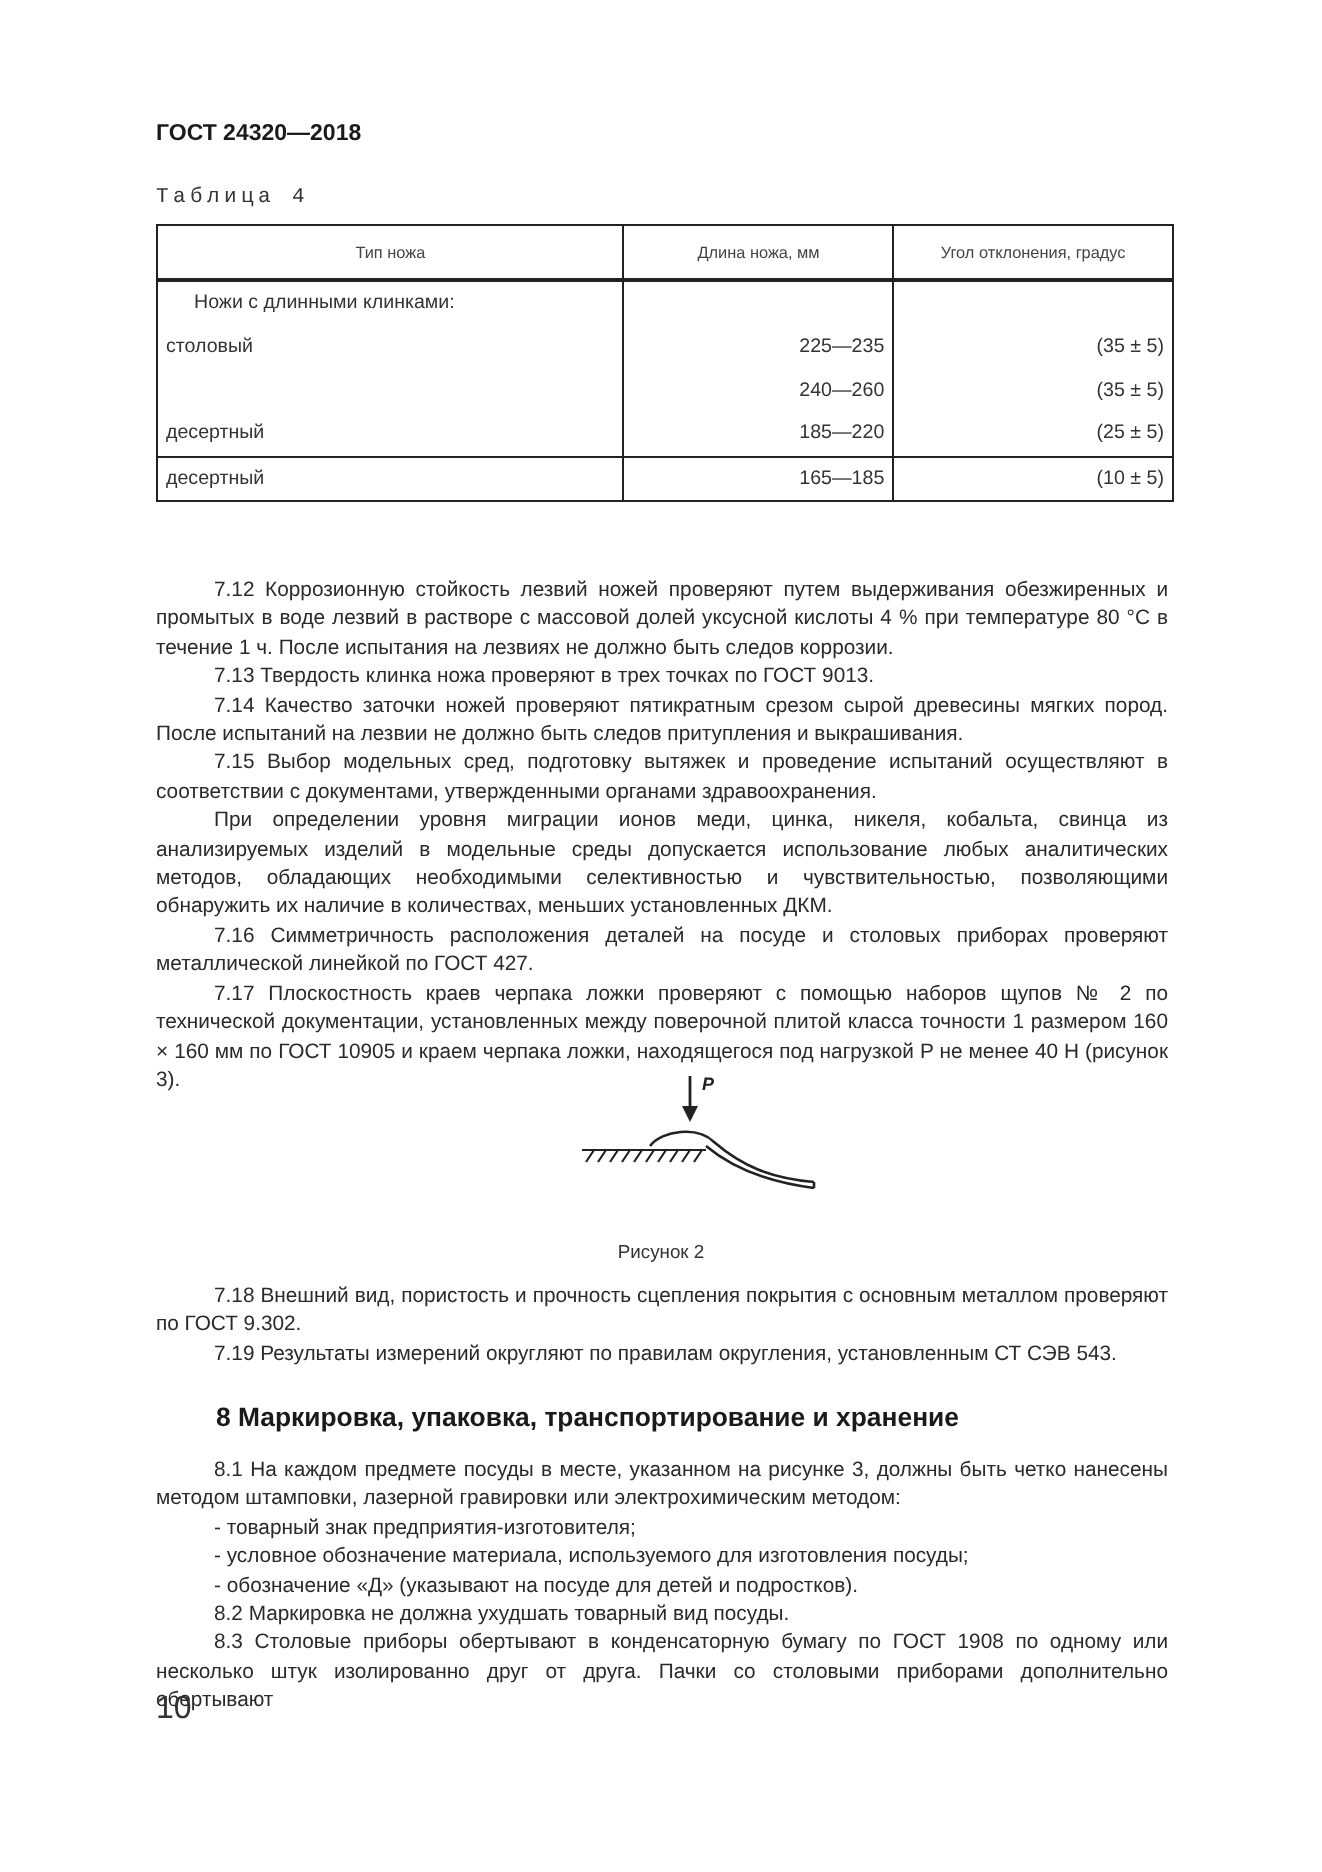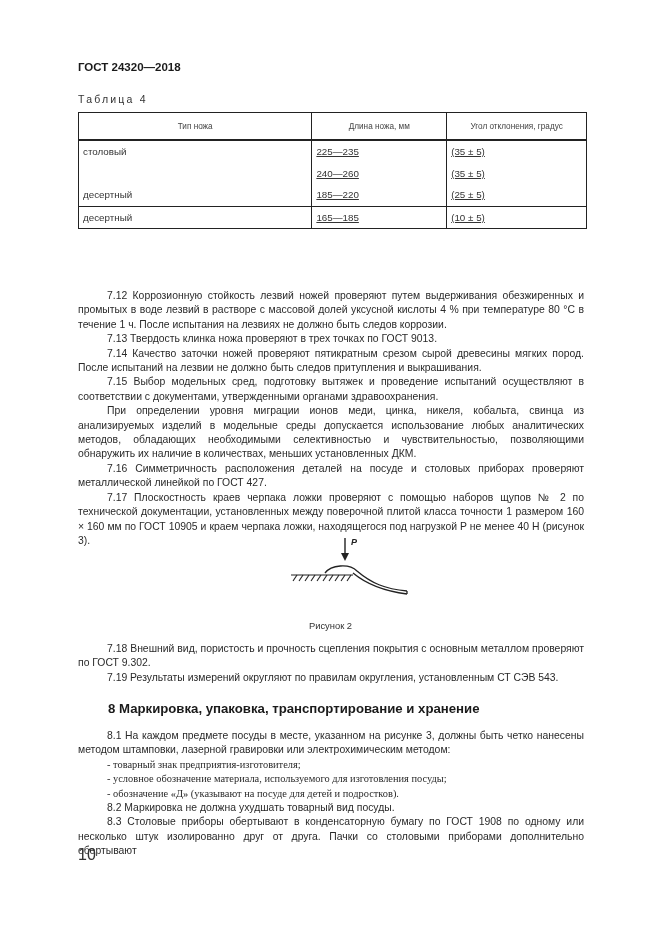--- a/index.html
+++ b/index.html
@@ -6,52 +6,52 @@
     body {
       width: 661px; height: 936px; position: relative; overflow: hidden;
       font-family: "Liberation Sans", sans-serif; color: #222;
     }
     .page-header {
       position: absolute; left: 78px; top: 61px;
       font-weight: bold; font-size: 11.5px; color: #1a1a1a;
     }
     .table-caption {
       position: absolute; left: 78px; top: 93px;
-      font-size: 10.5px; letter-spacing: 2.2px; color: #333;
+      font-size: 10.5px; letter-spacing: 2.2px; color: #333; font-family: Liberation Mono, monospace;
     }
     table.knife-table {
       position: absolute; left: 78px; top: 112px;
       width: 509px; border-collapse: collapse; font-size: 9.8px; color: #333;
     }
     table.knife-table th {
       font-weight: normal; font-size: 8.2px; color: #444;
       height: 24px; border-top: 1.2px solid #222; border-bottom: 2px solid #222;
       border-left: 1px solid #222; border-right: 1px solid #222; text-align: center;
     }
     table.knife-table td {
       border-left: 1px solid #222; border-right: 1px solid #222;
       vertical-align: middle; padding: 0 4px;
     }
-    table.knife-table td.c { text-align: left; text-decoration: underline; }
+    table.knife-table td.c { text-align: right; }
     table.knife-table tr.group-end td { border-bottom: 1px solid #222; }
     table.knife-table tr.last td { border-bottom: 1.3px solid #222; }
     .col1 { width: 229px; }
     .col2 { width: 131px; }
     .col3 { width: 136px; }
     .indent { padding-left: 18px !important; }
     .two-line { line-height: 12px; }
     .two-line .sub { display: block; margin-left: -14px; }
 
     .body-text {
       position: absolute; left: 78px; width: 506px;
       font-size: 10.4px; line-height: 14.4px; color: #2a2a2a;
       text-align: justify;
     }
     .body-text p { margin: 0; text-indent: 29px; }
-    .body-text p.dash { text-indent: 29px; text-align: left; font-family: Liberation Serif, serif; }
+    .body-text p.dash { text-indent: 29px; text-align: left; }
     .figure {
       position: absolute; left: 285px; top: 533px; width: 130px; height: 70px;
     }
     .figure-caption {
       position: absolute; left: 0; width: 661px; top: 620px;
       text-align: center; font-size: 9.4px; color: #333;
     }
     .section-title {
       position: absolute; left: 108px; top: 701px;
       font-weight: bold; font-size: 13.2px; color: #1a1a1a;
@@ -69,20 +69,25 @@
 
 <table class="knife-table">
   <thead>
     <tr>
       <th class="col1">Тип ножа</th>
       <th class="col2">Длина ножа, мм</th>
       <th class="col3">Угол отклонения, градус</th>
     </tr>
   </thead>
   <tbody>
+    <tr style="height:22px">
+      <td class="indent">Ножи с длинными клинками:</td>
+      <td class="c"></td>
+      <td class="c"></td>
+    </tr>
     <tr style="height:22px">
       <td>столовый</td>
       <td class="c">225—235</td>
       <td class="c">(35 ± 5)</td>
     </tr>
     <tr style="height:22px">
       <td></td>
       <td class="c">240—260</td>
       <td class="c">(35 ± 5)</td>
     </tr>

